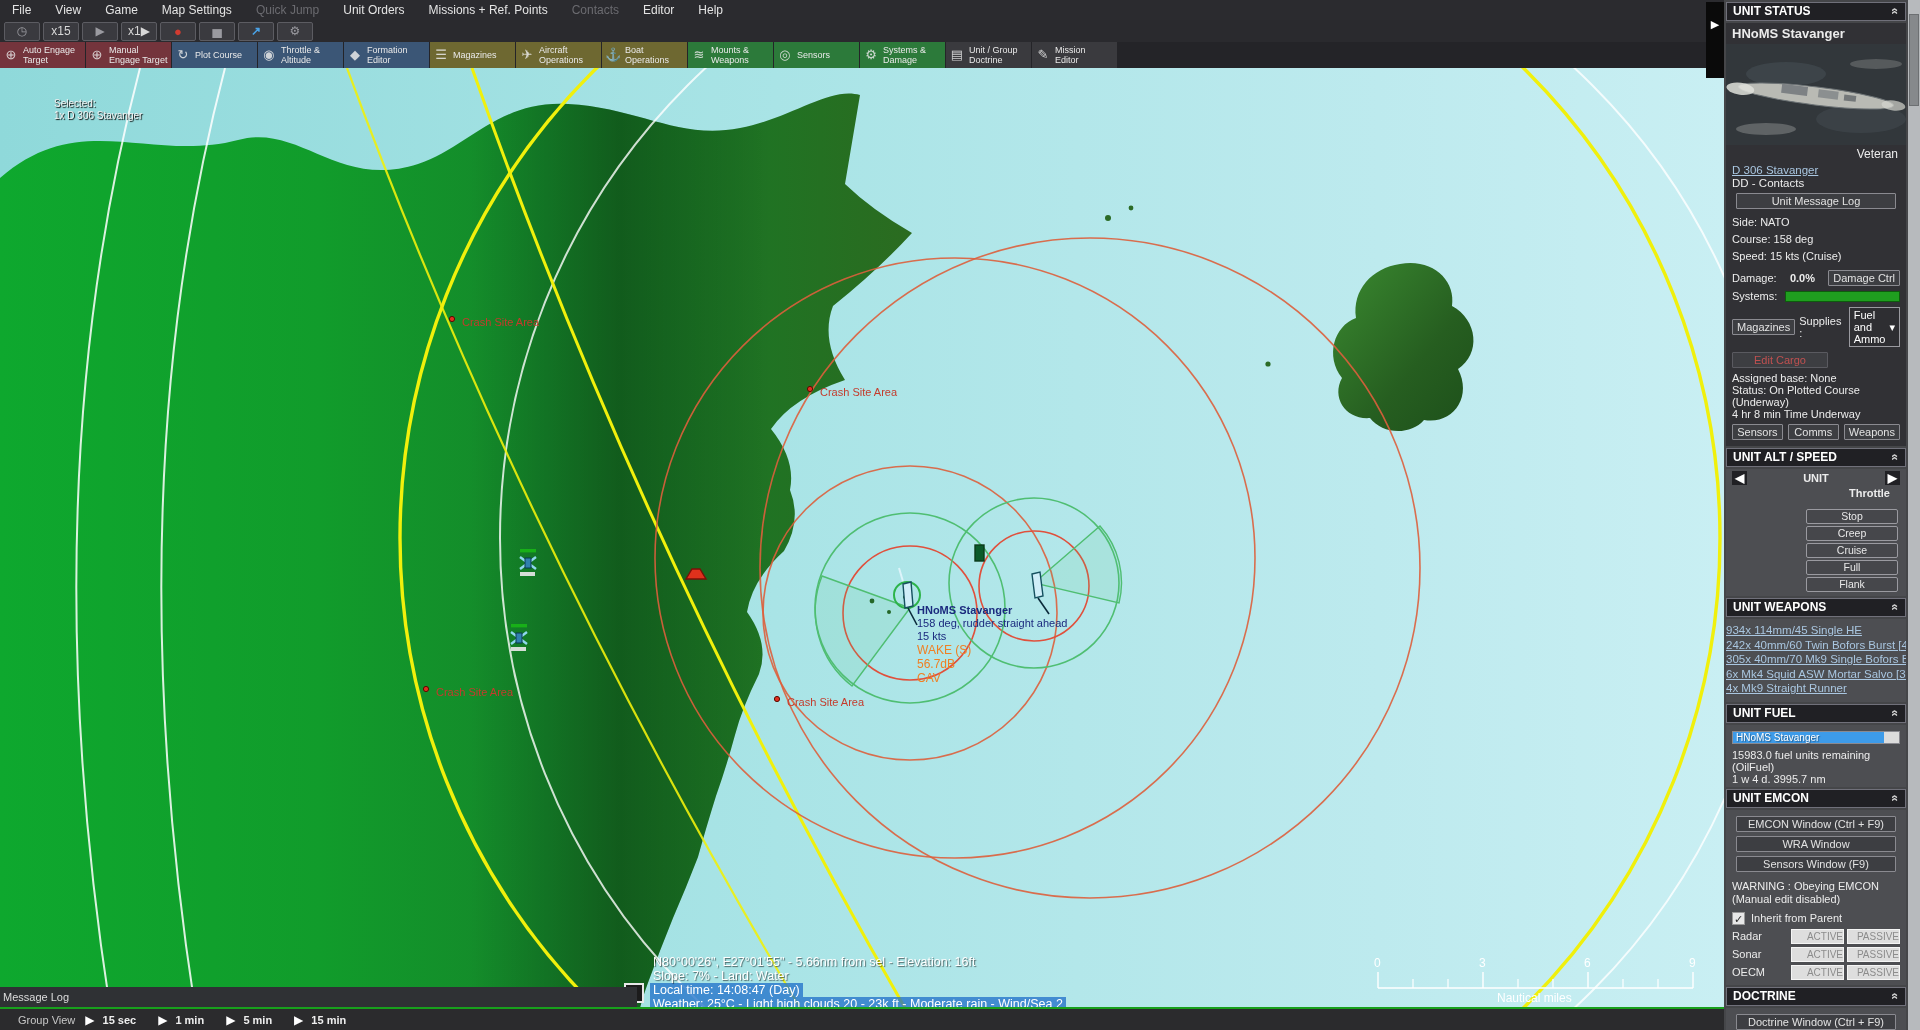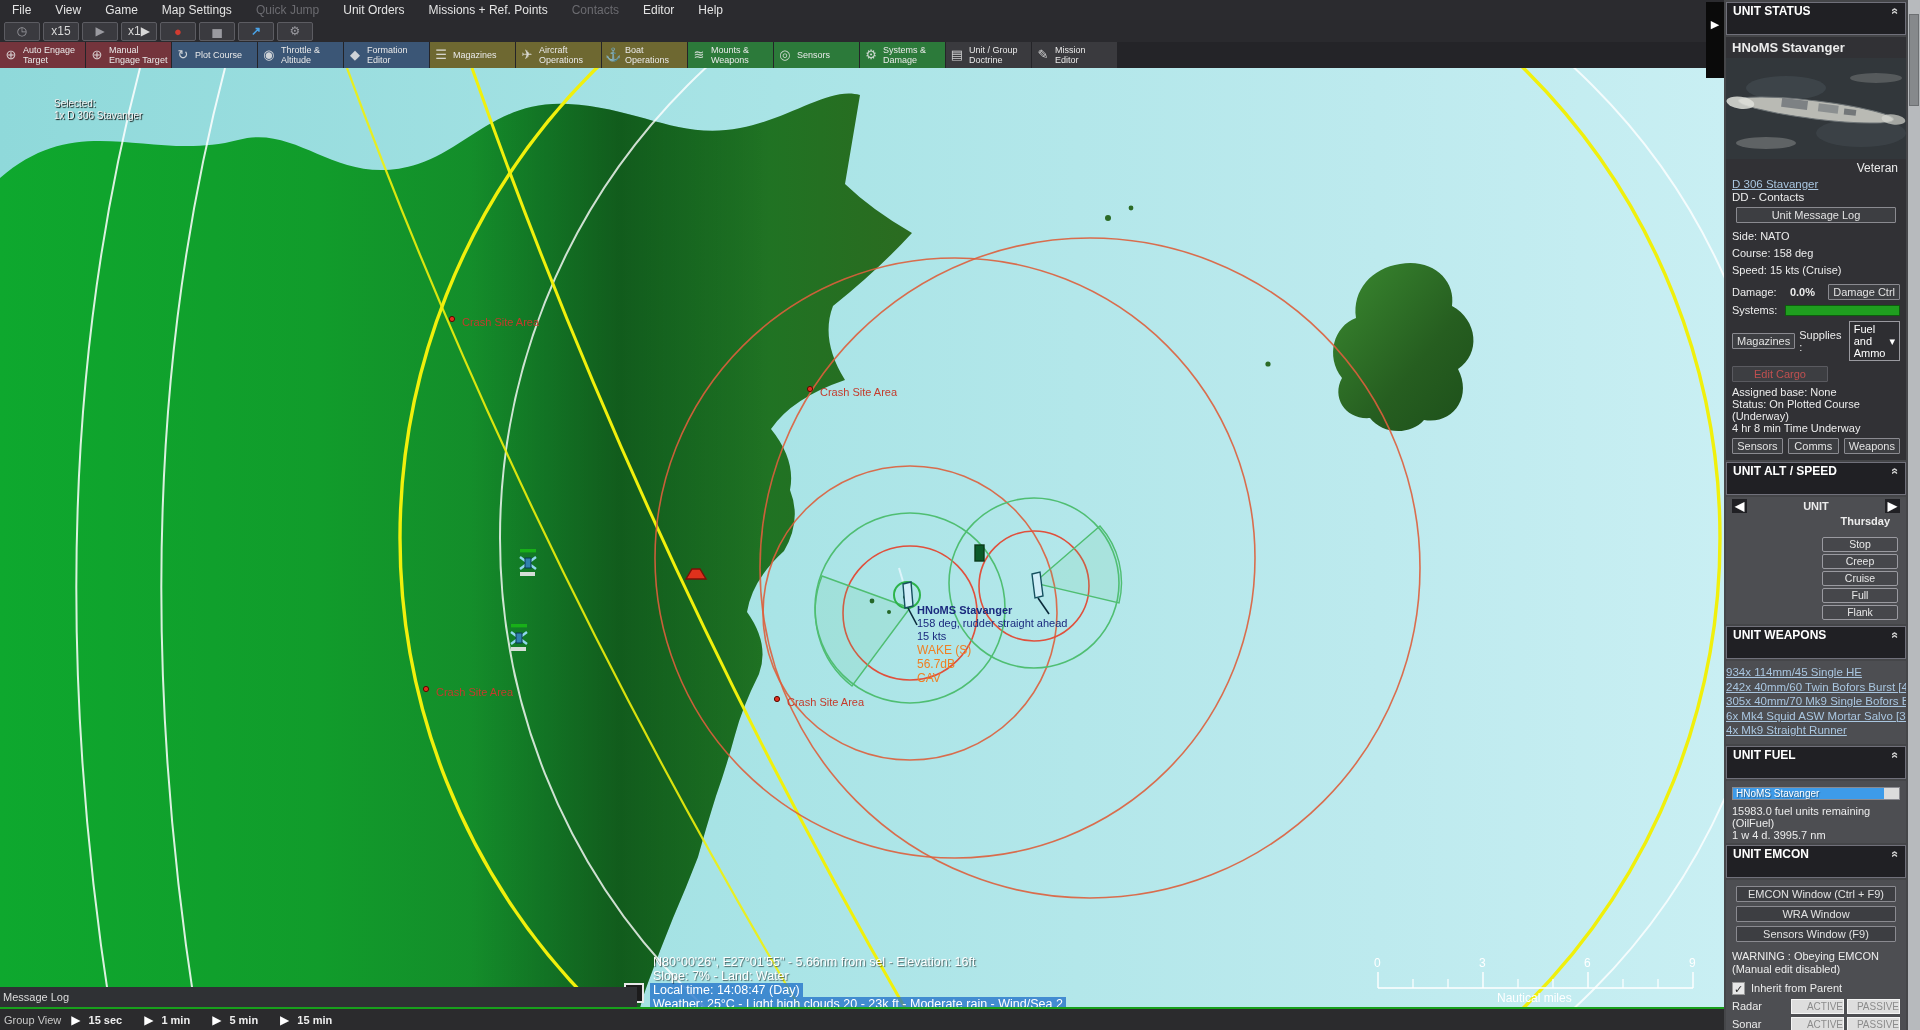--- a/index.html
+++ b/index.html
@@ -52,35 +52,35 @@
   #info-icon { position:absolute; left:-12px; top:28px; width:20px; height:20px; background:#1c1c1c;
     border:2px solid #e8e8e8; color:#fff; font-size:13px; text-align:center; line-height:17px; }
   #infoblock .itext { margin-left:14px; }
 
   
   #messagelog { position:absolute; left:0; top:987px; width:637px; height:20px; background:#2f3134;
     color:#dcdcdc; font-size:11px; line-height:20px; padding-left:3px; }
   #greenline { position:absolute; left:0; top:1007px; width:1724px; height:2px; background:#18a01c; }
   #bottombar { position:absolute; left:0; top:1009px; width:1724px; height:21px; background:#2b2b2d;
     display:flex; align-items:center; color:#c8c8c8; font-size:11px; }
-  #bottombar .gv { padding:0 10px 0 4px; }
+  #bottombar .gv { padding:0 10px 0 18px; }
   #bottombar .spd { display:flex; align-items:center; gap:8px; margin-right:22px; }
   #bottombar .tri { color:#fff; font-size:12px; }
   #bottombar .spd b { color:#efefef; }
 
   
   #collapse-strip { position:absolute; left:1706px; top:2px; width:18px; height:76px; background:#0a0a0a;
     color:#fff; font-size:11px; text-align:center; padding-top:16px; }
 
   
   #sidebar { position:absolute; left:1724px; top:0; width:196px; height:1030px; background:#454649;
     color:#ececec; font-size:11px; padding-right:12px; }
   #sb-scroll { position:absolute; right:0; top:0; width:12px; height:1030px; background:#b7babd; }
   #sb-thumb { position:absolute; right:1px; top:14px; width:10px; height:92px; background:#86898c; border:1px solid #6d7073; }
-  .sec-header { margin:2px 2px 2px 2px; background:#202024; border:1px solid #70707a; padding:1px 6px 16px 6px;
+  .sec-header { margin:2px 2px 2px 2px; background:#202024; border:1px solid #70707a; padding:1px 6px 2px 6px;
     font-weight:bold; font-size:12px; color:#fff; display:flex; justify-content:space-between; align-items:center; }
   .sec-header .chev { transform:rotate(90deg); font-size:12px; color:#cfcfcf; }
   .sec-body { padding:2px 6px; }
   .sb-dark { background:#313135; margin:0 2px; }
   .sb-mid  { background:#4d4e52; margin:0 2px; }
   .unit-name { font-size:13px; font-weight:bold; padding:3px 6px 2px 6px; }
   #ship-photo { width:180px; height:101px; margin:1px auto 0 auto; display:block; }
   .veteran { text-align:right; font-weight:normal; font-size:12px; padding:2px 8px 1px 0; }
   .ulink { color:#a9c6e0; text-decoration:underline; font-size:11.5px; }
   .utype { font-size:11.5px; padding-top:1px; }
@@ -92,21 +92,21 @@
   .dmg-val { font-weight:bold; flex:1; text-align:center; }
   .sysbar { flex:1; height:11px; background:#1f9e1f; border:1px solid #0d5d0d; margin-left:4px; }
   .select { background:#2e2e32; border:1px solid #9a9aa0; color:#fff; font-size:11px; padding:1px 4px;
     display:flex; justify-content:space-between; align-items:center; gap:4px; }
   .editcargo { color:#c05050; border-color:#5a5a60; width:96px; margin:4px 0; }
   .btn3 { display:flex; gap:5px; margin:4px 0 4px 0; }
   .btn3 .sbtn { flex:1; }
   .unitnav { display:flex; justify-content:space-between; align-items:center; font-weight:bold; }
   .unitnav .arr { background:#202024; color:#fff; padding:0 3px; font-size:12px; }
   .throttle-lbl { text-align:right; font-weight:bold; padding:2px 10px 8px 0; }
-  .thr-btn { display:block; width:76px; margin:2px 2px 2px auto; background:#46474b; border:1px solid #9a9aa0;
+  .thr-btn { display:block; width:92px; margin:2px 2px 2px auto; background:#46474b; border:1px solid #9a9aa0;
     color:#e8e8e8; text-align:center; font-size:10.5px; padding:0 0 1px 0; border-radius:2px; }
   .wlist { padding:4px 0 6px 0; }
   .wlist .ulink { display:block; line-height:14.5px; white-space:nowrap; overflow:hidden; }
   .fuelbar { position:relative; height:13px; background:#dcdcdc; border:1px solid #8a8a90; margin:4px 0 5px 0; }
   .fuelfill { position:absolute; left:0; top:0; bottom:0; width:91%; background:#3d9be9; }
   .fueltext { position:absolute; left:3px; top:0; font-size:10px; color:#fff; line-height:12px; text-shadow:1px 1px 1px rgba(0,0,0,.4); }
   .emcrow { display:flex; align-items:center; margin:3px 0; }
   .emcrow .lbl { width:56px; }
   .toggle { flex:1; background:#dedede; border:1px solid #f5f5f5; color:#8c8c8c; text-align:right;
     font-size:10px; padding:1px 0; margin-left:3px; }
@@ -450,21 +450,21 @@
     <div class="sec-header">
       <span>UNIT ALT / SPEED</span>
         <span class="chev">«</span>
     </div>
     <div class="sb-mid sec-body">
       <div class="unitnav">
         <span class="arr">◀</span>
         <span>UNIT</span>
         <span class="arr">▶</span>
       </div>
-      <div class="throttle-lbl">Thursday</div>
+      <div class="throttle-lbl">Throttle</div>
       <span class="thr-btn">Stop</span>
       <span class="thr-btn">Creep</span>
       <span class="thr-btn">Cruise</span>
       <span class="thr-btn">Full</span>
       <span class="thr-btn">Flank</span>
     </div>
 
     <div class="sec-header">
       <span>UNIT WEAPONS</span>
         <span class="chev">«</span>

